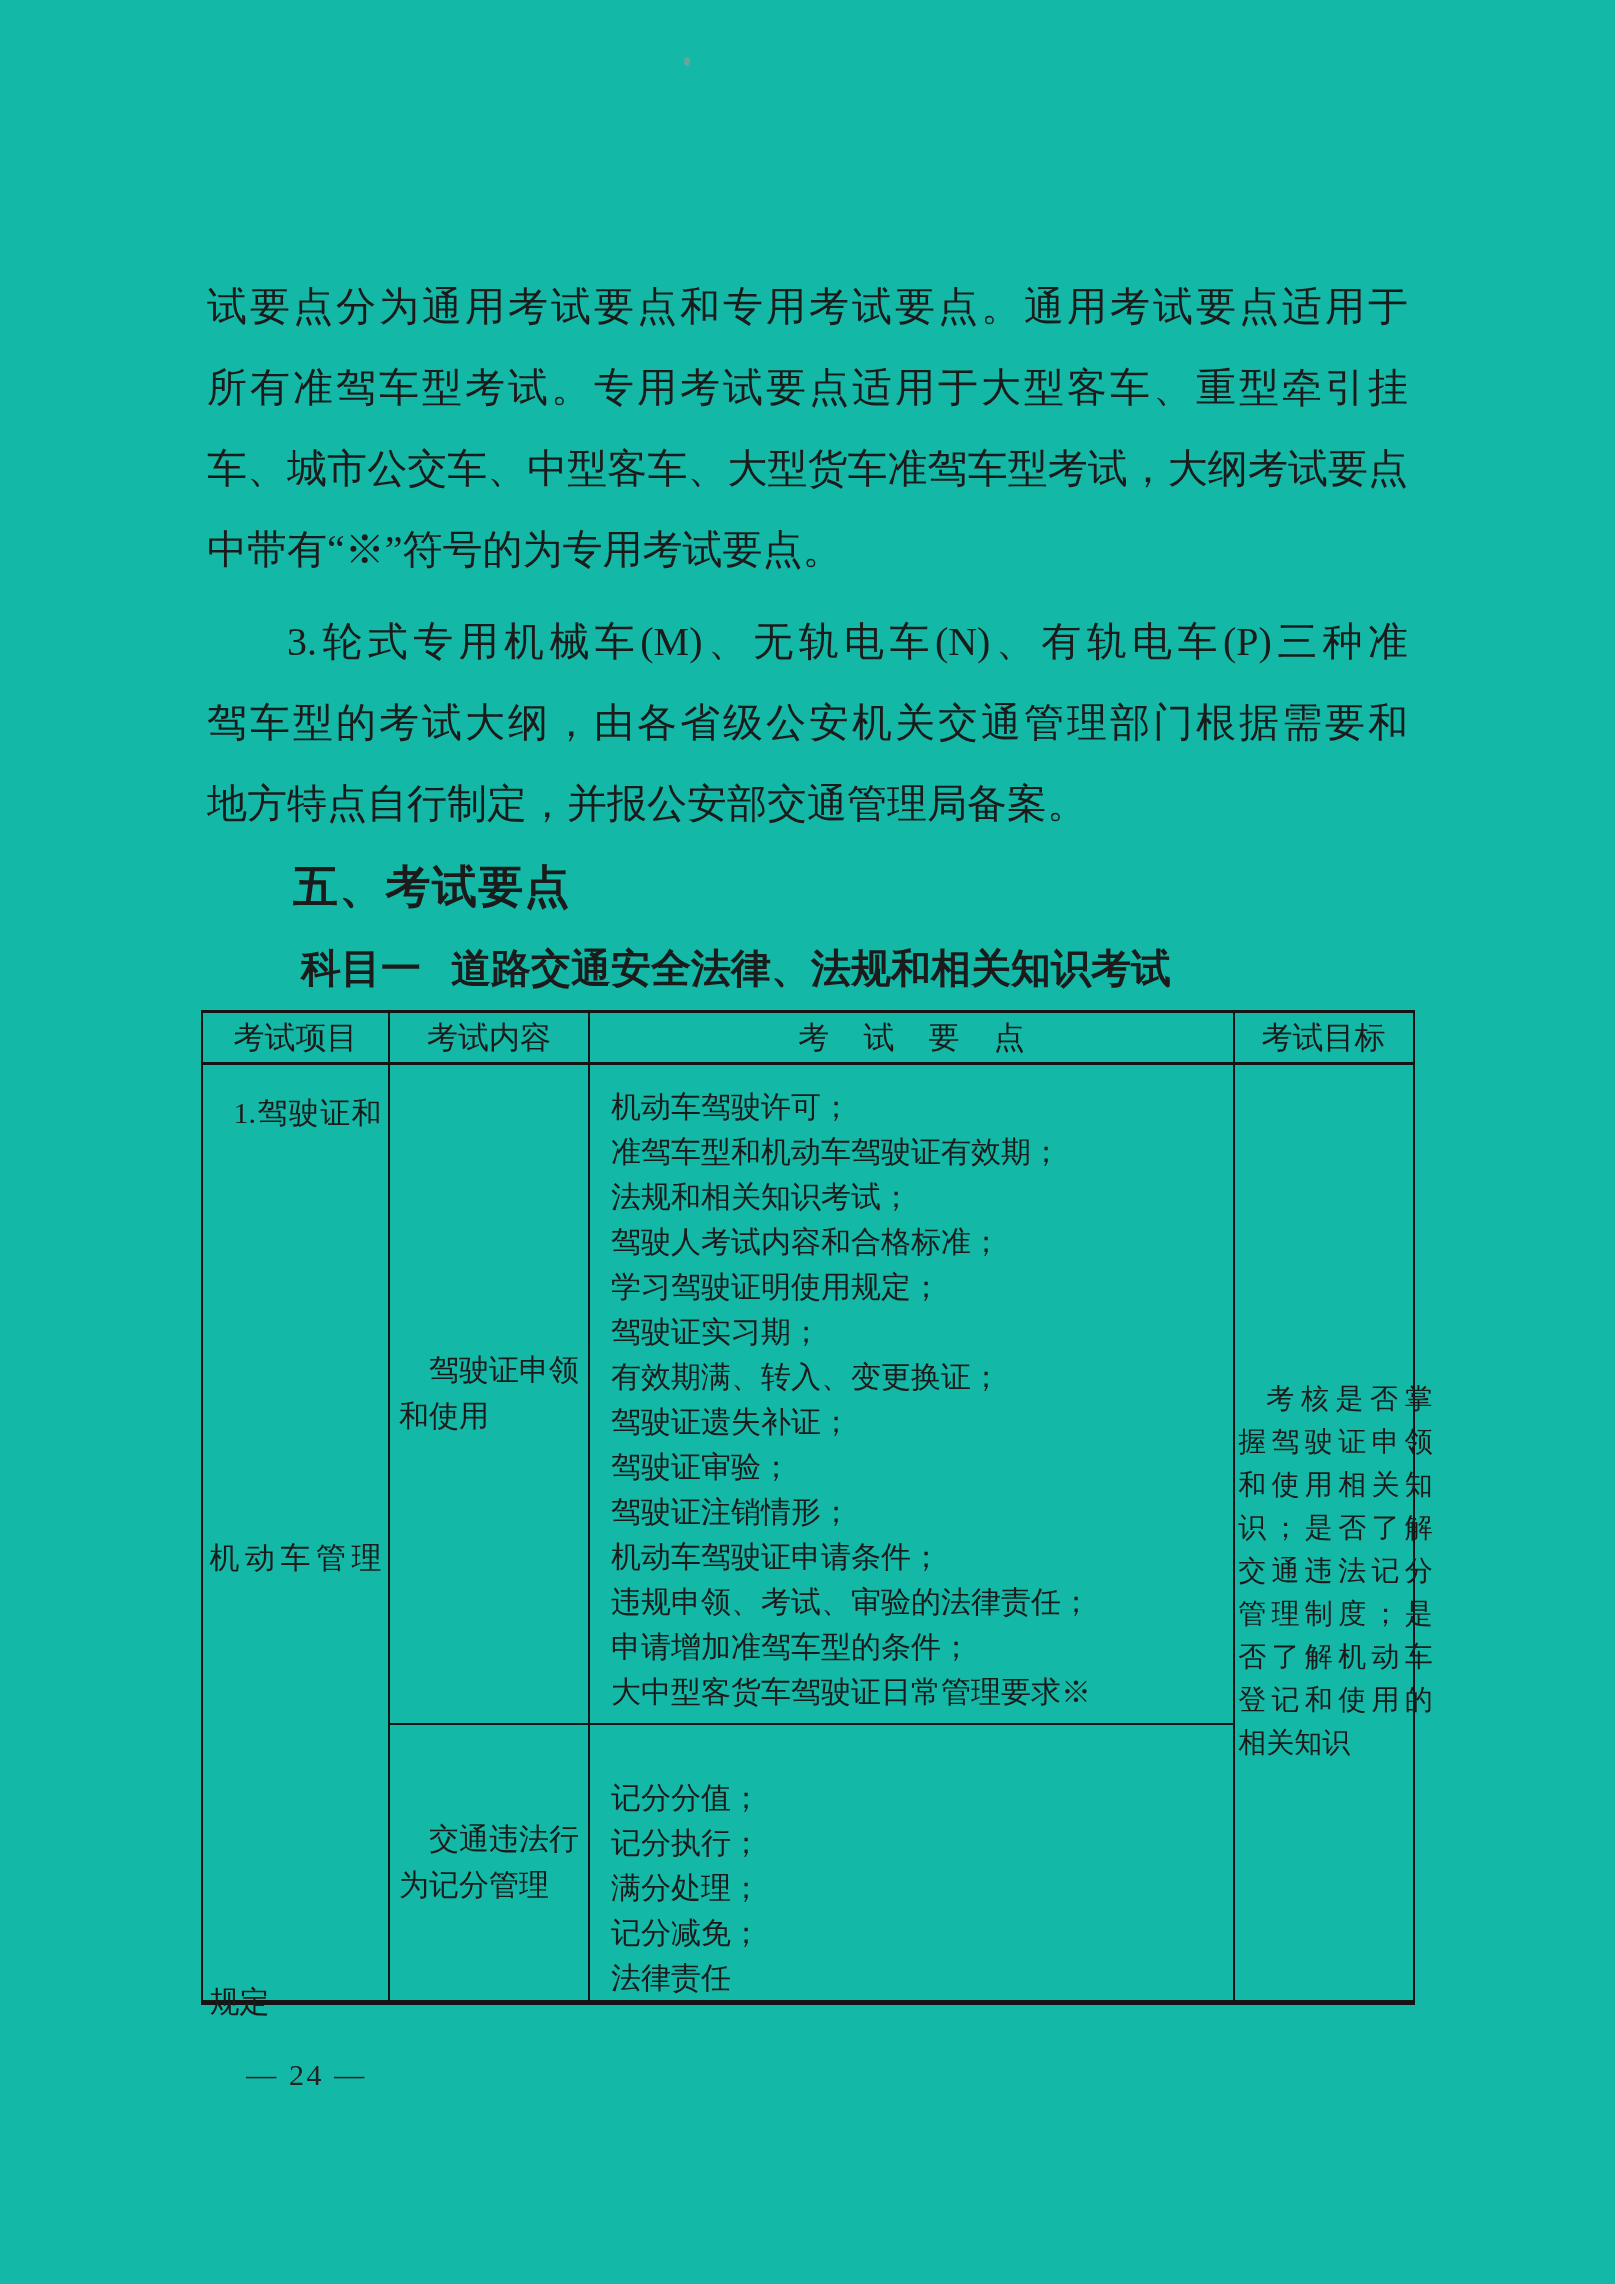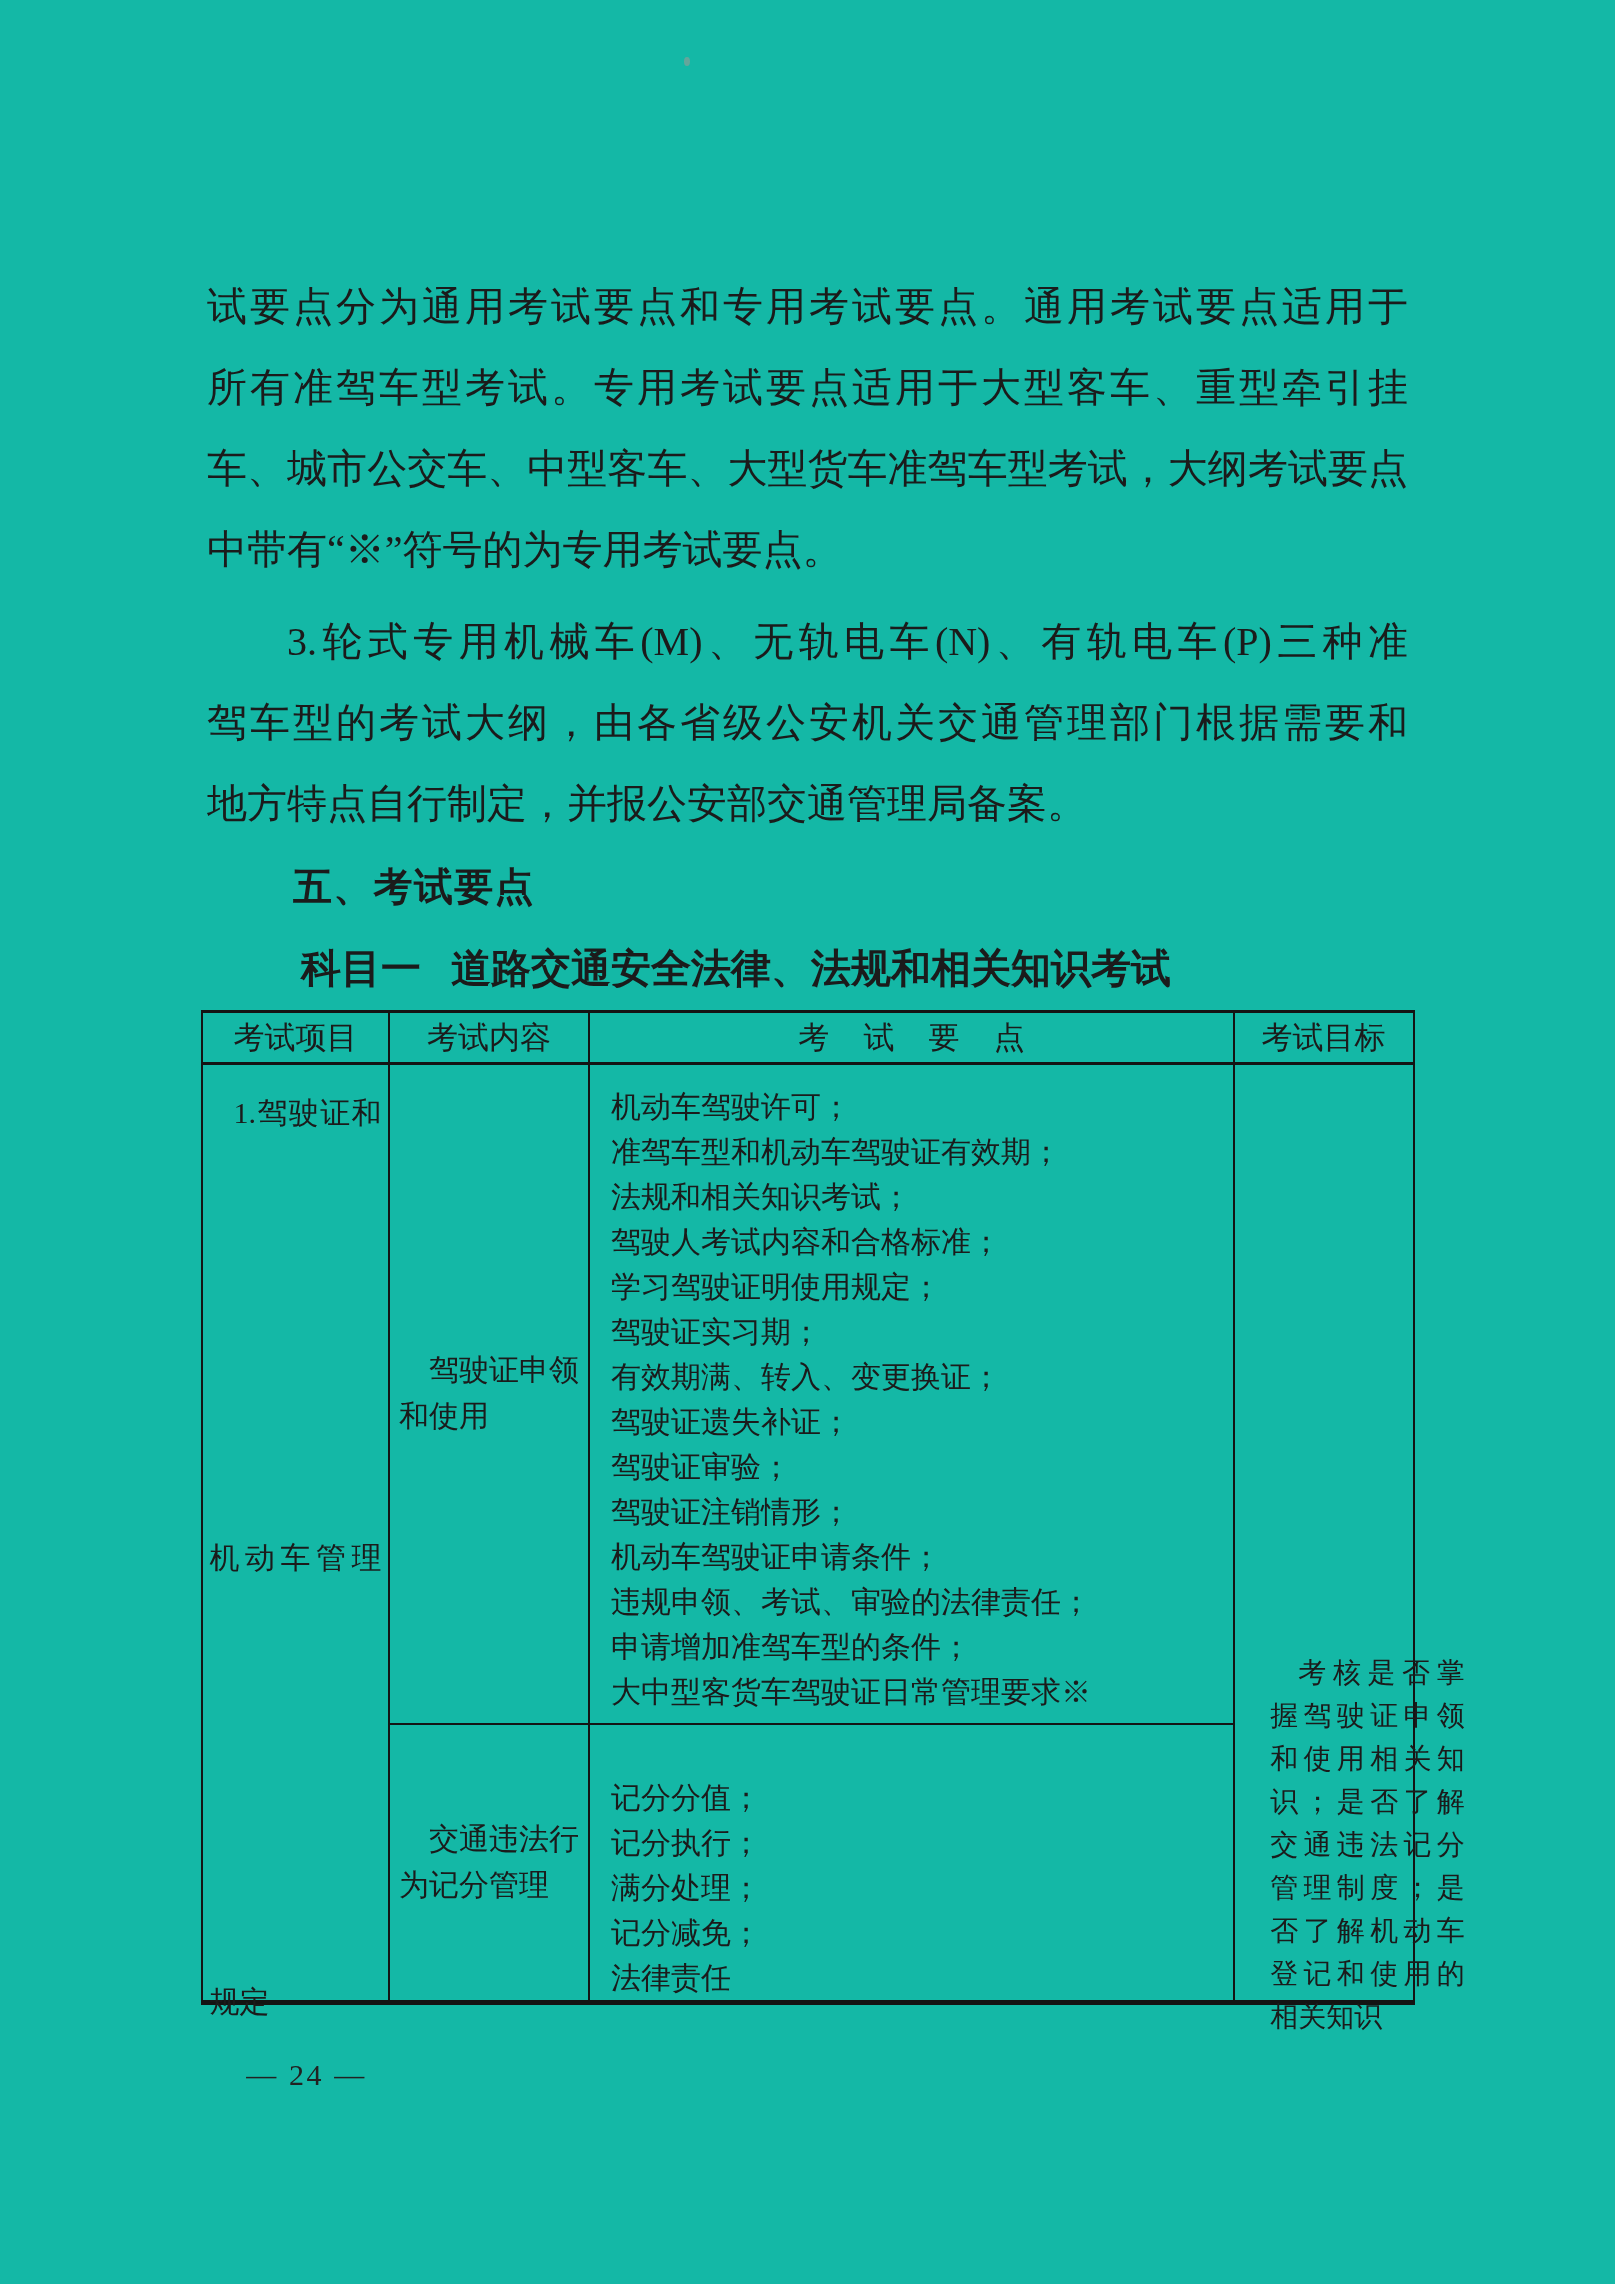--- a/index.html
+++ b/index.html
@@ -19,21 +19,21 @@
     height:81px;line-height:81px;font-size:40px;
     text-align:justify;text-align-last:justify;
     white-space:nowrap;
   }
   .para div:last-of-type{text-align:left;text-align-last:left;}
   #p2 div:first-of-type{text-indent:2em;}
   
   .h-section{
     position:absolute;left:293px;top:846px;height:81px;line-height:81px;
     font-family:"Liberation Sans","DejaVu Sans",sans-serif;
-    font-size:39px;font-weight:bold;letter-spacing:1.3px;
+    font-size:45px;font-weight:bold;letter-spacing:1.3px;
   }
   .h-subject{
     position:absolute;left:301px;top:928px;height:81px;line-height:81px;
     font-family:"Liberation Sans","DejaVu Sans",sans-serif;
     font-size:40px;font-weight:bold;
   }
   .h-subject .subject-label{margin-right:30px;}
   
   .tbl{
     position:absolute;left:201px;top:1010px;width:1214px;height:995px;
@@ -72,22 +72,22 @@
   .cell-content div{line-height:46px;text-align:justify;text-align-last:justify;}
   .cell-content div:first-of-type{text-indent:1em;}
   .cell-content div:last-of-type{text-align:left;text-align-last:left;}
   
   .cell-points{left:387px;width:643px;font-size:30px;padding-left:21px;}
   .cp-r1{top:51px;height:658px;padding-top:20px;}
   .cp-r2{top:712px;height:274px;padding-top:50px;}
   .cell-points div{line-height:45px;text-align:left;}
   
   .cell-objective{
-    left:1064px;top:51px;width:201px;height:935px;
-    justify-content:flex-end;transform:translateY(39px);
+    left:1032px;top:51px;width:201px;height:935px;
+    justify-content:center;transform:translateY(39px);
     font-size:28px;padding:0 3.3px;
   }
   .cell-objective div{line-height:43px;text-align:justify;text-align-last:justify;}
   .cell-objective div:first-of-type{text-indent:1em;}
   .cell-objective div:last-of-type{text-align:left;text-align-last:left;}
   
   .pageno{
     position:absolute;left:215px;top:2052px;width:183px;height:46px;
     line-height:46px;text-align:center;font-size:30px;letter-spacing:2.6px;color:#222;
   }

